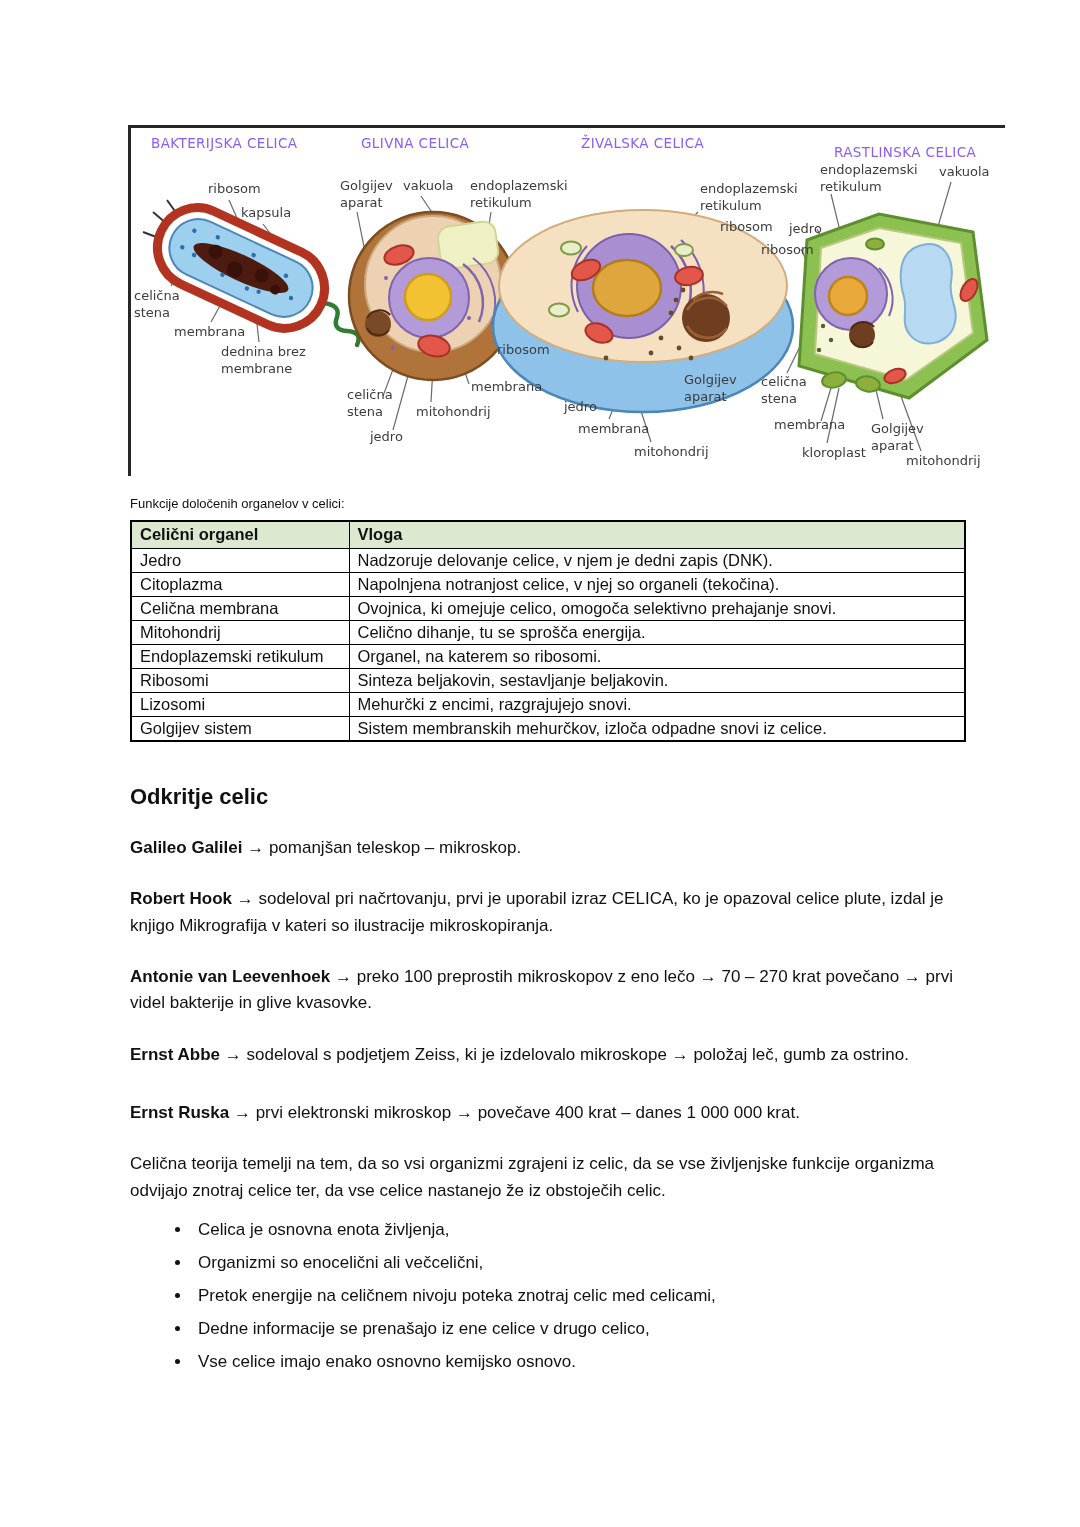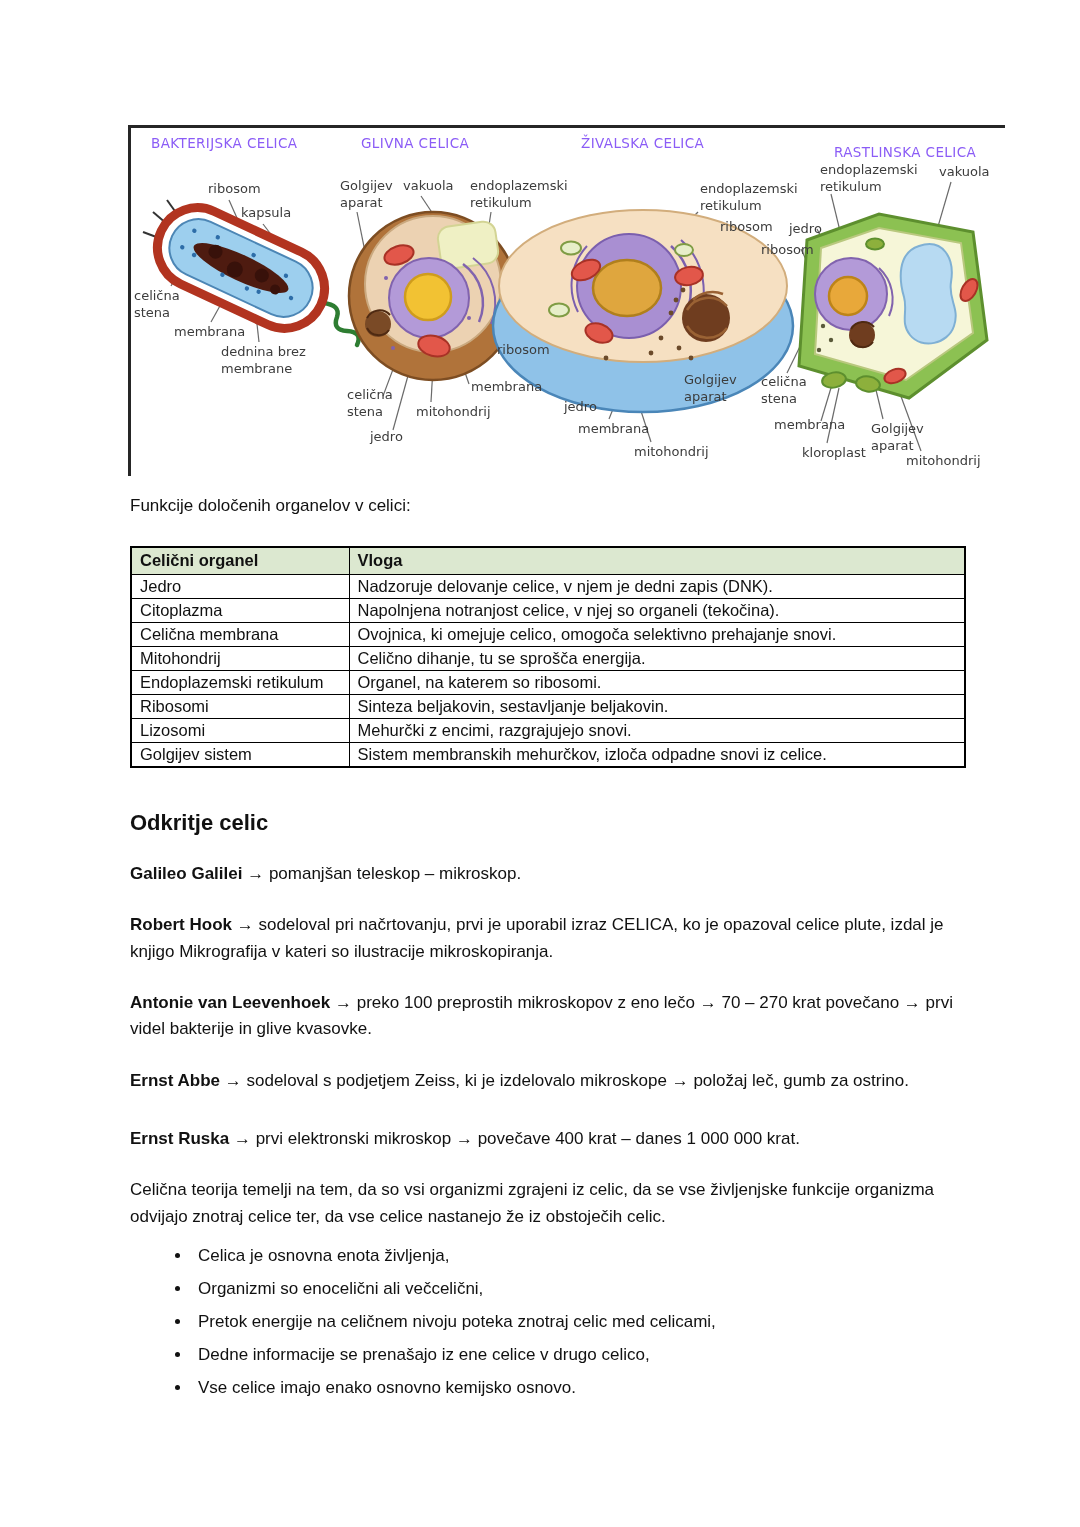--- a/index.html
+++ b/index.html
@@ -18,21 +18,21 @@
     position:absolute; font-family:"DejaVu Sans", sans-serif;
     font-size:13.5px; color:#8b5cf6; letter-spacing:0.4px; white-space:nowrap;
   }
   .fig-label {
     position:absolute; font-family:"DejaVu Sans", sans-serif;
     font-size:13px; color:#3c3c3c; line-height:1.3;
   }
   .nowrap { white-space:nowrap; }
   
   .content { position:absolute; left:130px; top:496px; width:842px; }
-  .intro { margin:0 0 30px 0; font-size:17px; }
+  .intro { margin:0 0 9px 0; font-size:13px; }
   table.organelles { border-collapse:collapse; width:836px; font-size:16.5px; border:2.5px solid #000; }
   table.organelles th, table.organelles td {
     border:1.4px solid #000; padding:0 8px; text-align:left; vertical-align:middle; line-height:1.2;
   }
   table.organelles th { background:#dce8d0; font-weight:bold; height:26px; }
   table.organelles td { height:23px; }
   .col-organel { width:218px; }
   h2.section { font-size:22px; margin:42px 0 0 0; }
   p.sci { margin:25px 0 0 0; font-size:17px; line-height:1.55; }
   p.theory { margin:25px 0 0 0; font-size:17px; line-height:1.55; }

